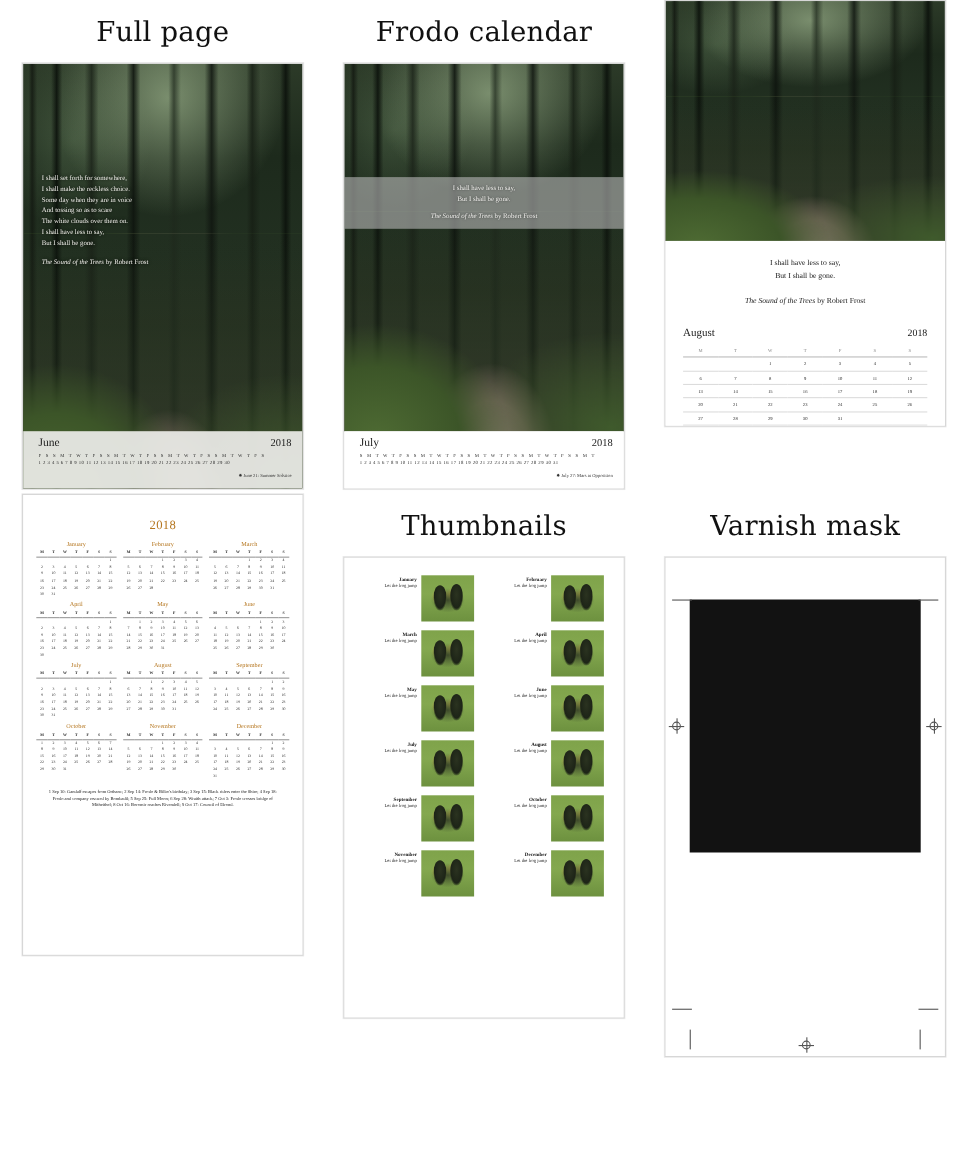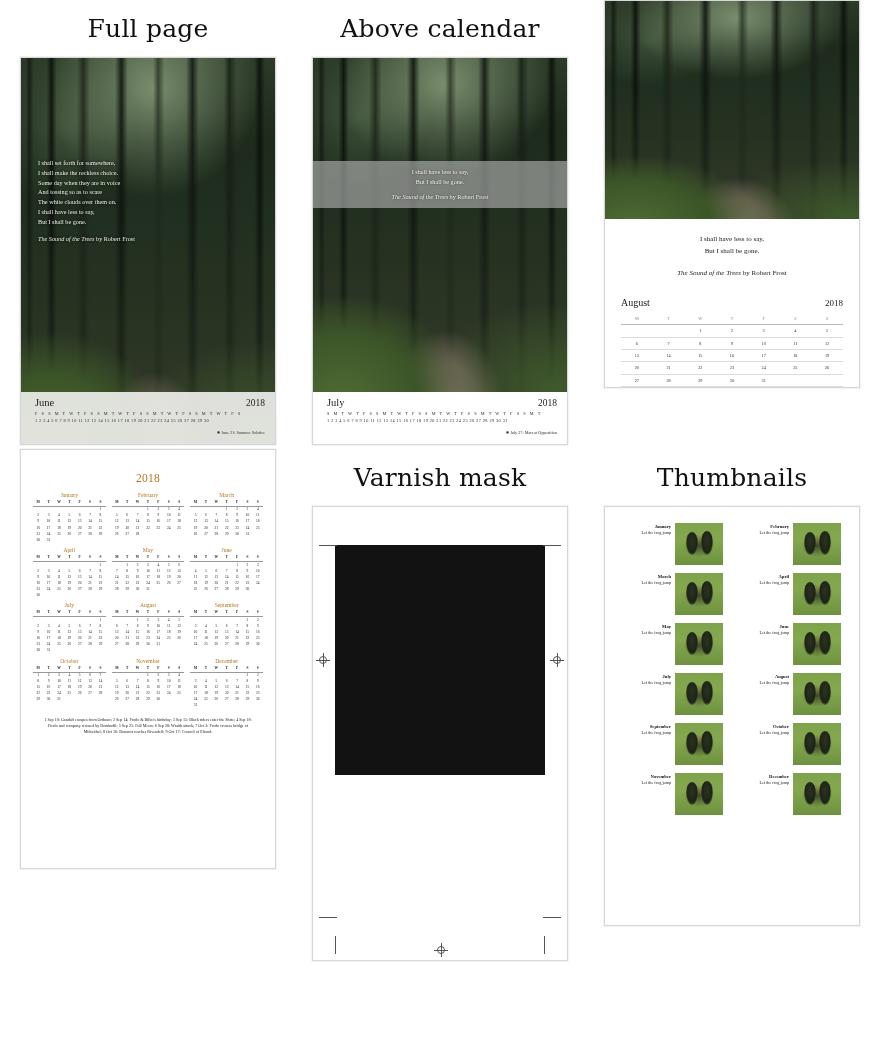--- a/index.html
+++ b/index.html
@@ -228,21 +228,21 @@
             <span class="yearnum">2018</span>
           </div>
           <div class="dowrow">F S S M T W T F S S M T W T F S S M T W T F S S M T W T F S</div>
           <div class="daysrow">1 2 3 4 5 6 7 8 9 10 11 12 13 14 15 16 17 18 19 20 21 22 23 24 25 26 27 28 29 30</div>
           <div class="noteline">✹ June 21: Summer Solstice</div>
         </div>
       </div>
     </div>
 
     <div class="cell">
-      <div class="cell-title">Above calendar</div>
+      <div class="cell-title">Frodo calendar</div>
       <div class="thumb p2">
         <div class="photo forest"></div>
         <div class="band">
           <div>I shall have less to say,</div>
           <div>But I shall be gone.</div>
           <div style="margin-top:5px"><span class="ital">The Sound of the Trees</span><span> by Robert Frost</span></div>
         </div>
         <div class="calstrip">
           <div class="monthrow">
             <span class="monthname">July</span>
@@ -1113,20 +1113,119 @@
                     <td></td>
                     <td></td>
                     <td></td>
                   </tr>
             </tbody>
               </table>
           </div>
 
         </div>
         <div class="footnotes">1 Sep 10: Gandalf escapes from Orthanc; 2 Sep 14: Frodo &amp; Bilbo's birthday; 3 Sep 15: Black riders enter the Shire; 4 Sep 18: Frodo and company rescued by Bombadil; 5 Sep 25: Full Moon; 6 Sep 28: Wraith attack; 7 Oct 3: Frodo crosses bridge of Mitheithel; 8 Oct 16: Boromir reaches Rivendell; 9 Oct 17: Council of Elrond.</div>
+      </div>
+    </div>
+
+    <div class="cell">
+      <div class="cell-title">Thumbnails</div>
+      <div class="thumb p5">
+        <div class="tn-grid">
+
+          <div class="tn-item">
+            <div class="tn-text">
+              <div class="tn-m">January</div>
+              <div class="tn-c">Let the frog jump</div>
+            </div>
+            <div class="tn-img"></div>
+          </div>
+          <div class="tn-item">
+            <div class="tn-text">
+              <div class="tn-m">February</div>
+              <div class="tn-c">Let the frog jump</div>
+            </div>
+            <div class="tn-img"></div>
+          </div>
+
+          <div class="tn-item">
+            <div class="tn-text">
+              <div class="tn-m">March</div>
+              <div class="tn-c">Let the frog jump</div>
+            </div>
+            <div class="tn-img"></div>
+          </div>
+          <div class="tn-item">
+            <div class="tn-text">
+              <div class="tn-m">April</div>
+              <div class="tn-c">Let the frog jump</div>
+            </div>
+            <div class="tn-img"></div>
+          </div>
+
+          <div class="tn-item">
+            <div class="tn-text">
+              <div class="tn-m">May</div>
+              <div class="tn-c">Let the frog jump</div>
+            </div>
+            <div class="tn-img"></div>
+          </div>
+          <div class="tn-item">
+            <div class="tn-text">
+              <div class="tn-m">June</div>
+              <div class="tn-c">Let the frog jump</div>
+            </div>
+            <div class="tn-img"></div>
+          </div>
+
+          <div class="tn-item">
+            <div class="tn-text">
+              <div class="tn-m">July</div>
+              <div class="tn-c">Let the frog jump</div>
+            </div>
+            <div class="tn-img"></div>
+          </div>
+          <div class="tn-item">
+            <div class="tn-text">
+              <div class="tn-m">August</div>
+              <div class="tn-c">Let the frog jump</div>
+            </div>
+            <div class="tn-img"></div>
+          </div>
+
+          <div class="tn-item">
+            <div class="tn-text">
+              <div class="tn-m">September</div>
+              <div class="tn-c">Let the frog jump</div>
+            </div>
+            <div class="tn-img"></div>
+          </div>
+          <div class="tn-item">
+            <div class="tn-text">
+              <div class="tn-m">October</div>
+              <div class="tn-c">Let the frog jump</div>
+            </div>
+            <div class="tn-img"></div>
+          </div>
+
+          <div class="tn-item">
+            <div class="tn-text">
+              <div class="tn-m">November</div>
+              <div class="tn-c">Let the frog jump</div>
+            </div>
+            <div class="tn-img"></div>
+          </div>
+          <div class="tn-item">
+            <div class="tn-text">
+              <div class="tn-m">December</div>
+              <div class="tn-c">Let the frog jump</div>
+            </div>
+            <div class="tn-img"></div>
+          </div>
+
+        </div>
       </div>
     </div>
 
     <div class="cell">
       <div class="cell-title">Varnish mask</div>
       <div class="thumb p6">
         <div class="blackbox"></div>
         <div class="mk h" style="left:6px; top:38px;"></div>
         <div class="mk h" style="right:6px; top:38px;"></div>
         <div class="mk h" style="left:6px; bottom:42px;"></div>
@@ -1138,113 +1237,14 @@
           </div>
         <div class="regmark" style="right:3px; top:146px;">
             <span class="regcircle"></span>
           </div>
         <div class="regmark" style="left:121px; bottom:3px;">
             <span class="regcircle"></span>
           </div>
       </div>
     </div>
 
-    <div class="cell">
-      <div class="cell-title">Thumbnails</div>
-      <div class="thumb p5">
-        <div class="tn-grid">
-
-          <div class="tn-item">
-            <div class="tn-text">
-              <div class="tn-m">January</div>
-              <div class="tn-c">Let the frog jump</div>
-            </div>
-            <div class="tn-img"></div>
-          </div>
-          <div class="tn-item">
-            <div class="tn-text">
-              <div class="tn-m">February</div>
-              <div class="tn-c">Let the frog jump</div>
-            </div>
-            <div class="tn-img"></div>
-          </div>
-
-          <div class="tn-item">
-            <div class="tn-text">
-              <div class="tn-m">March</div>
-              <div class="tn-c">Let the frog jump</div>
-            </div>
-            <div class="tn-img"></div>
-          </div>
-          <div class="tn-item">
-            <div class="tn-text">
-              <div class="tn-m">April</div>
-              <div class="tn-c">Let the frog jump</div>
-            </div>
-            <div class="tn-img"></div>
-          </div>
-
-          <div class="tn-item">
-            <div class="tn-text">
-              <div class="tn-m">May</div>
-              <div class="tn-c">Let the frog jump</div>
-            </div>
-            <div class="tn-img"></div>
-          </div>
-          <div class="tn-item">
-            <div class="tn-text">
-              <div class="tn-m">June</div>
-              <div class="tn-c">Let the frog jump</div>
-            </div>
-            <div class="tn-img"></div>
-          </div>
-
-          <div class="tn-item">
-            <div class="tn-text">
-              <div class="tn-m">July</div>
-              <div class="tn-c">Let the frog jump</div>
-            </div>
-            <div class="tn-img"></div>
-          </div>
-          <div class="tn-item">
-            <div class="tn-text">
-              <div class="tn-m">August</div>
-              <div class="tn-c">Let the frog jump</div>
-            </div>
-            <div class="tn-img"></div>
-          </div>
-
-          <div class="tn-item">
-            <div class="tn-text">
-              <div class="tn-m">September</div>
-              <div class="tn-c">Let the frog jump</div>
-            </div>
-            <div class="tn-img"></div>
-          </div>
-          <div class="tn-item">
-            <div class="tn-text">
-              <div class="tn-m">October</div>
-              <div class="tn-c">Let the frog jump</div>
-            </div>
-            <div class="tn-img"></div>
-          </div>
-
-          <div class="tn-item">
-            <div class="tn-text">
-              <div class="tn-m">November</div>
-              <div class="tn-c">Let the frog jump</div>
-            </div>
-            <div class="tn-img"></div>
-          </div>
-          <div class="tn-item">
-            <div class="tn-text">
-              <div class="tn-m">December</div>
-              <div class="tn-c">Let the frog jump</div>
-            </div>
-            <div class="tn-img"></div>
-          </div>
-
-        </div>
-      </div>
-    </div>
-
   </div>
 </div>
 
 </body></html>

